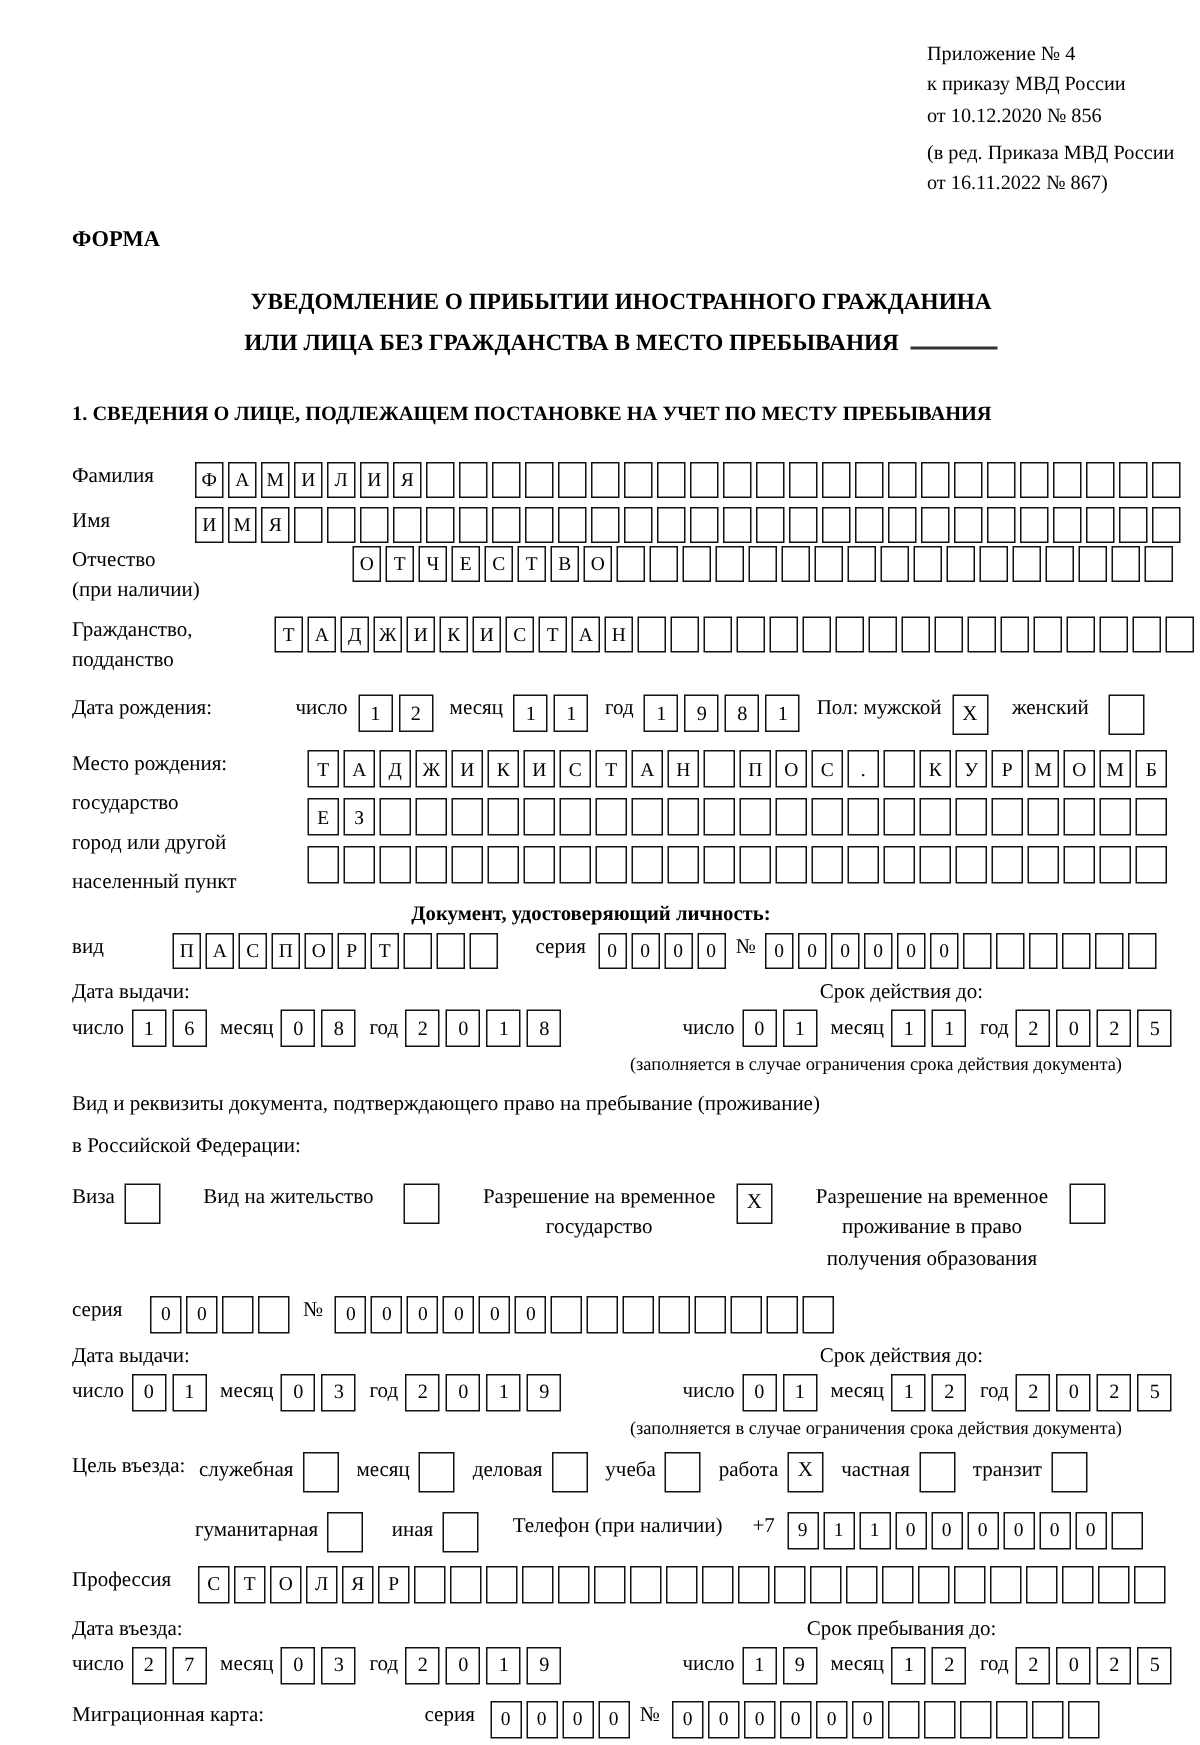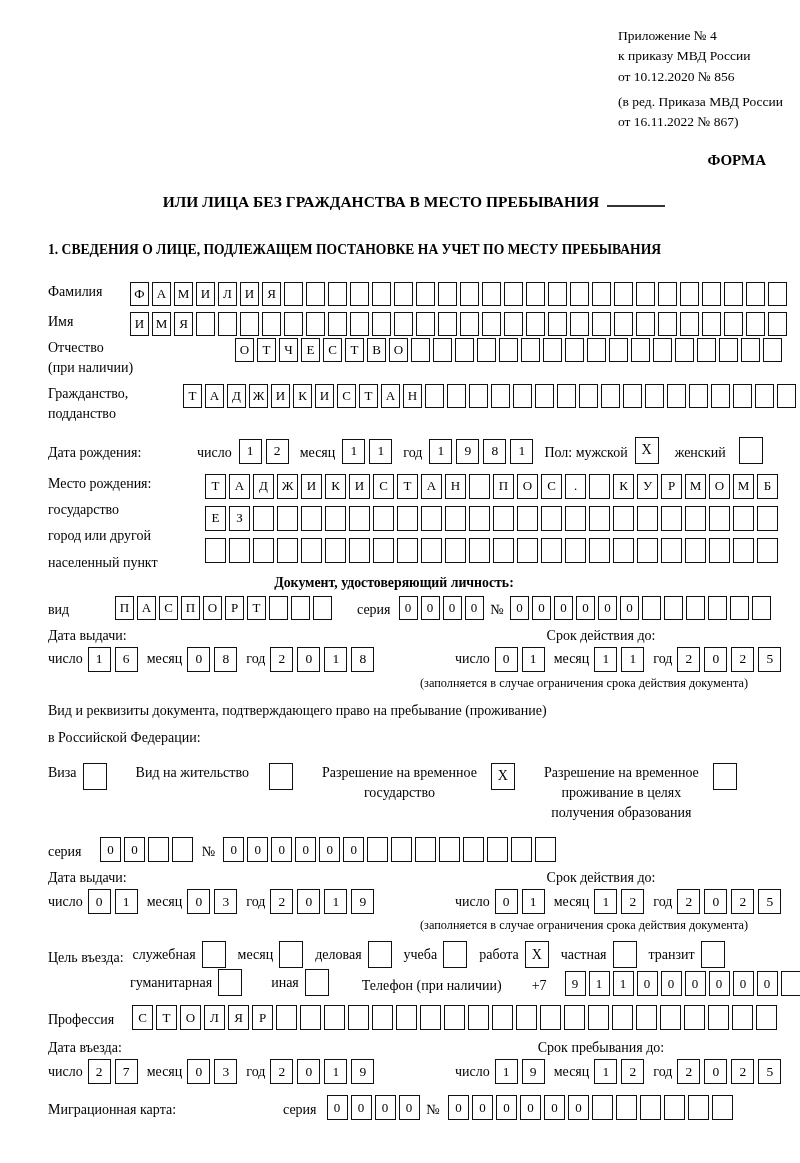--- a/index.html
+++ b/index.html
@@ -6,28 +6,28 @@
   html, body { background: #fff; }
   body {
     width: 800px; height: 1163px;
     font-family: "Liberation Serif", "DejaVu Serif", serif;
     color: #000; overflow: hidden;
   }
   .page { width: 800px; height: 1163px; padding: 26px 0 0 48px; }
 
   .hdr { margin-left: 570px; font-size: 13.5px; line-height: 1.5; }
   .hdr .ed { margin-top: 5px; }
-  .forma { text-align: right; padding-right: 34px; font-weight: bold; font-size: 15px; margin-top: 20px; }
+  .forma { padding-right: 34px; font-weight: bold; font-size: 15px; margin-top: 20px; }
 
   .title { text-align: center; font-weight: bold; font-size: 15.5px; line-height: 1.7; margin: 20px 20px 0 0; }
   .title .uline { display: inline-block; width: 58px; border-bottom: 2.5px solid #333; height: 13px; margin-left: 8px; }
   .sect { font-weight: bold; font-size: 13.6px; margin-top: 26px; }
 
   .row { display: flex; align-items: flex-start; }
-  .rowc { display: flex; align-items: flex-end; }
+  .rowc { display: flex; align-items: flex-start; }
   .lbl { font-size: 14px; line-height: 1.45; flex: none; }
   .cells { display: flex; flex-wrap: nowrap; flex: none; }
   .cell {
     flex: none; width: 19px; height: 24px; border: 1.6px solid #111;
     margin-right: 3px; display: flex; align-items: center; justify-content: center;
     font-size: 13px; background: #fff;
   }
   .wide .cell { width: 21px; height: 25px; }
   .dcells .cell { width: 23px; height: 25px; margin-right: 4px; font-size: 13.5px; }
   .cb .cell { width: 24px; height: 27px; font-size: 14px; }
@@ -55,20 +55,21 @@
   <div class="hdr">
     <div>Приложение № 4</div>
     <div>к приказу МВД России</div>
     <div>от 10.12.2020 № 856</div>
     <div class="ed">(в ред. Приказа МВД России</div>
     <div>от 16.11.2022 № 867)</div>
   </div>
   <div class="forma">ФОРМА</div>
 
   <div class="title">
+    <div>УВЕДОМЛЕНИЕ О ПРИБЫТИИ ИНОСТРАННОГО ГРАЖДАНИНА</div>
     <div><span>ИЛИ ЛИЦА БЕЗ ГРАЖДАНСТВА В МЕСТО ПРЕБЫВАНИЯ</span><span class="uline"></span></div>
   </div>
 
   <div class="sect">1. СВЕДЕНИЯ О ЛИЦЕ, ПОДЛЕЖАЩЕМ ПОСТАНОВКЕ НА УЧЕТ ПО МЕСТУ ПРЕБЫВАНИЯ</div>
 
   <div class="row" style="margin-top:24px">
     <span class="lbl" style="width:82px">Фамилия</span>
     <span class="cells">
         <span class="cell">Ф</span>
         <span class="cell">А</span>
@@ -428,21 +429,21 @@
       </span>
     <span class="lbl c gap26">
       <div>Разрешение на временное</div>
       <div>государство</div>
     </span>
     <span class="cells cb gap14">
         <span class="cell">X</span>
       </span>
     <span class="lbl c gap26">
       <div>Разрешение на временное</div>
-      <div>проживание в целях</div>
+      <div>проживание в право</div>
       <div>получения образования</div>
     </span>
     <span class="cells cb gap14">
         <span class="cell"></span>
       </span>
   </div>
 
   <div class="rowc" style="margin-top:14px">
     <span class="lbl" style="width:52px">серия</span>
     <span class="cells wide">
@@ -555,21 +556,21 @@
         </span>
     </span>
     <span class="purpose-pair">
       <span class="lbl">транзит</span>
       <span class="cells cb">
           <span class="cell"></span>
         </span>
     </span>
   </div>
 
-  <div class="rowc" style="margin-top:1px; gap:16px; padding-left:82px">
+  <div class="rowc" style="margin-top:13px; gap:6px; padding-left:82px">
     <span class="purpose-pair">
       <span class="lbl">гуманитарная</span>
       <span class="cells cb">
           <span class="cell"></span>
         </span>
     </span>
     <span class="purpose-pair gap10">
       <span class="lbl">иная</span>
       <span class="cells cb">
           <span class="cell"></span>

